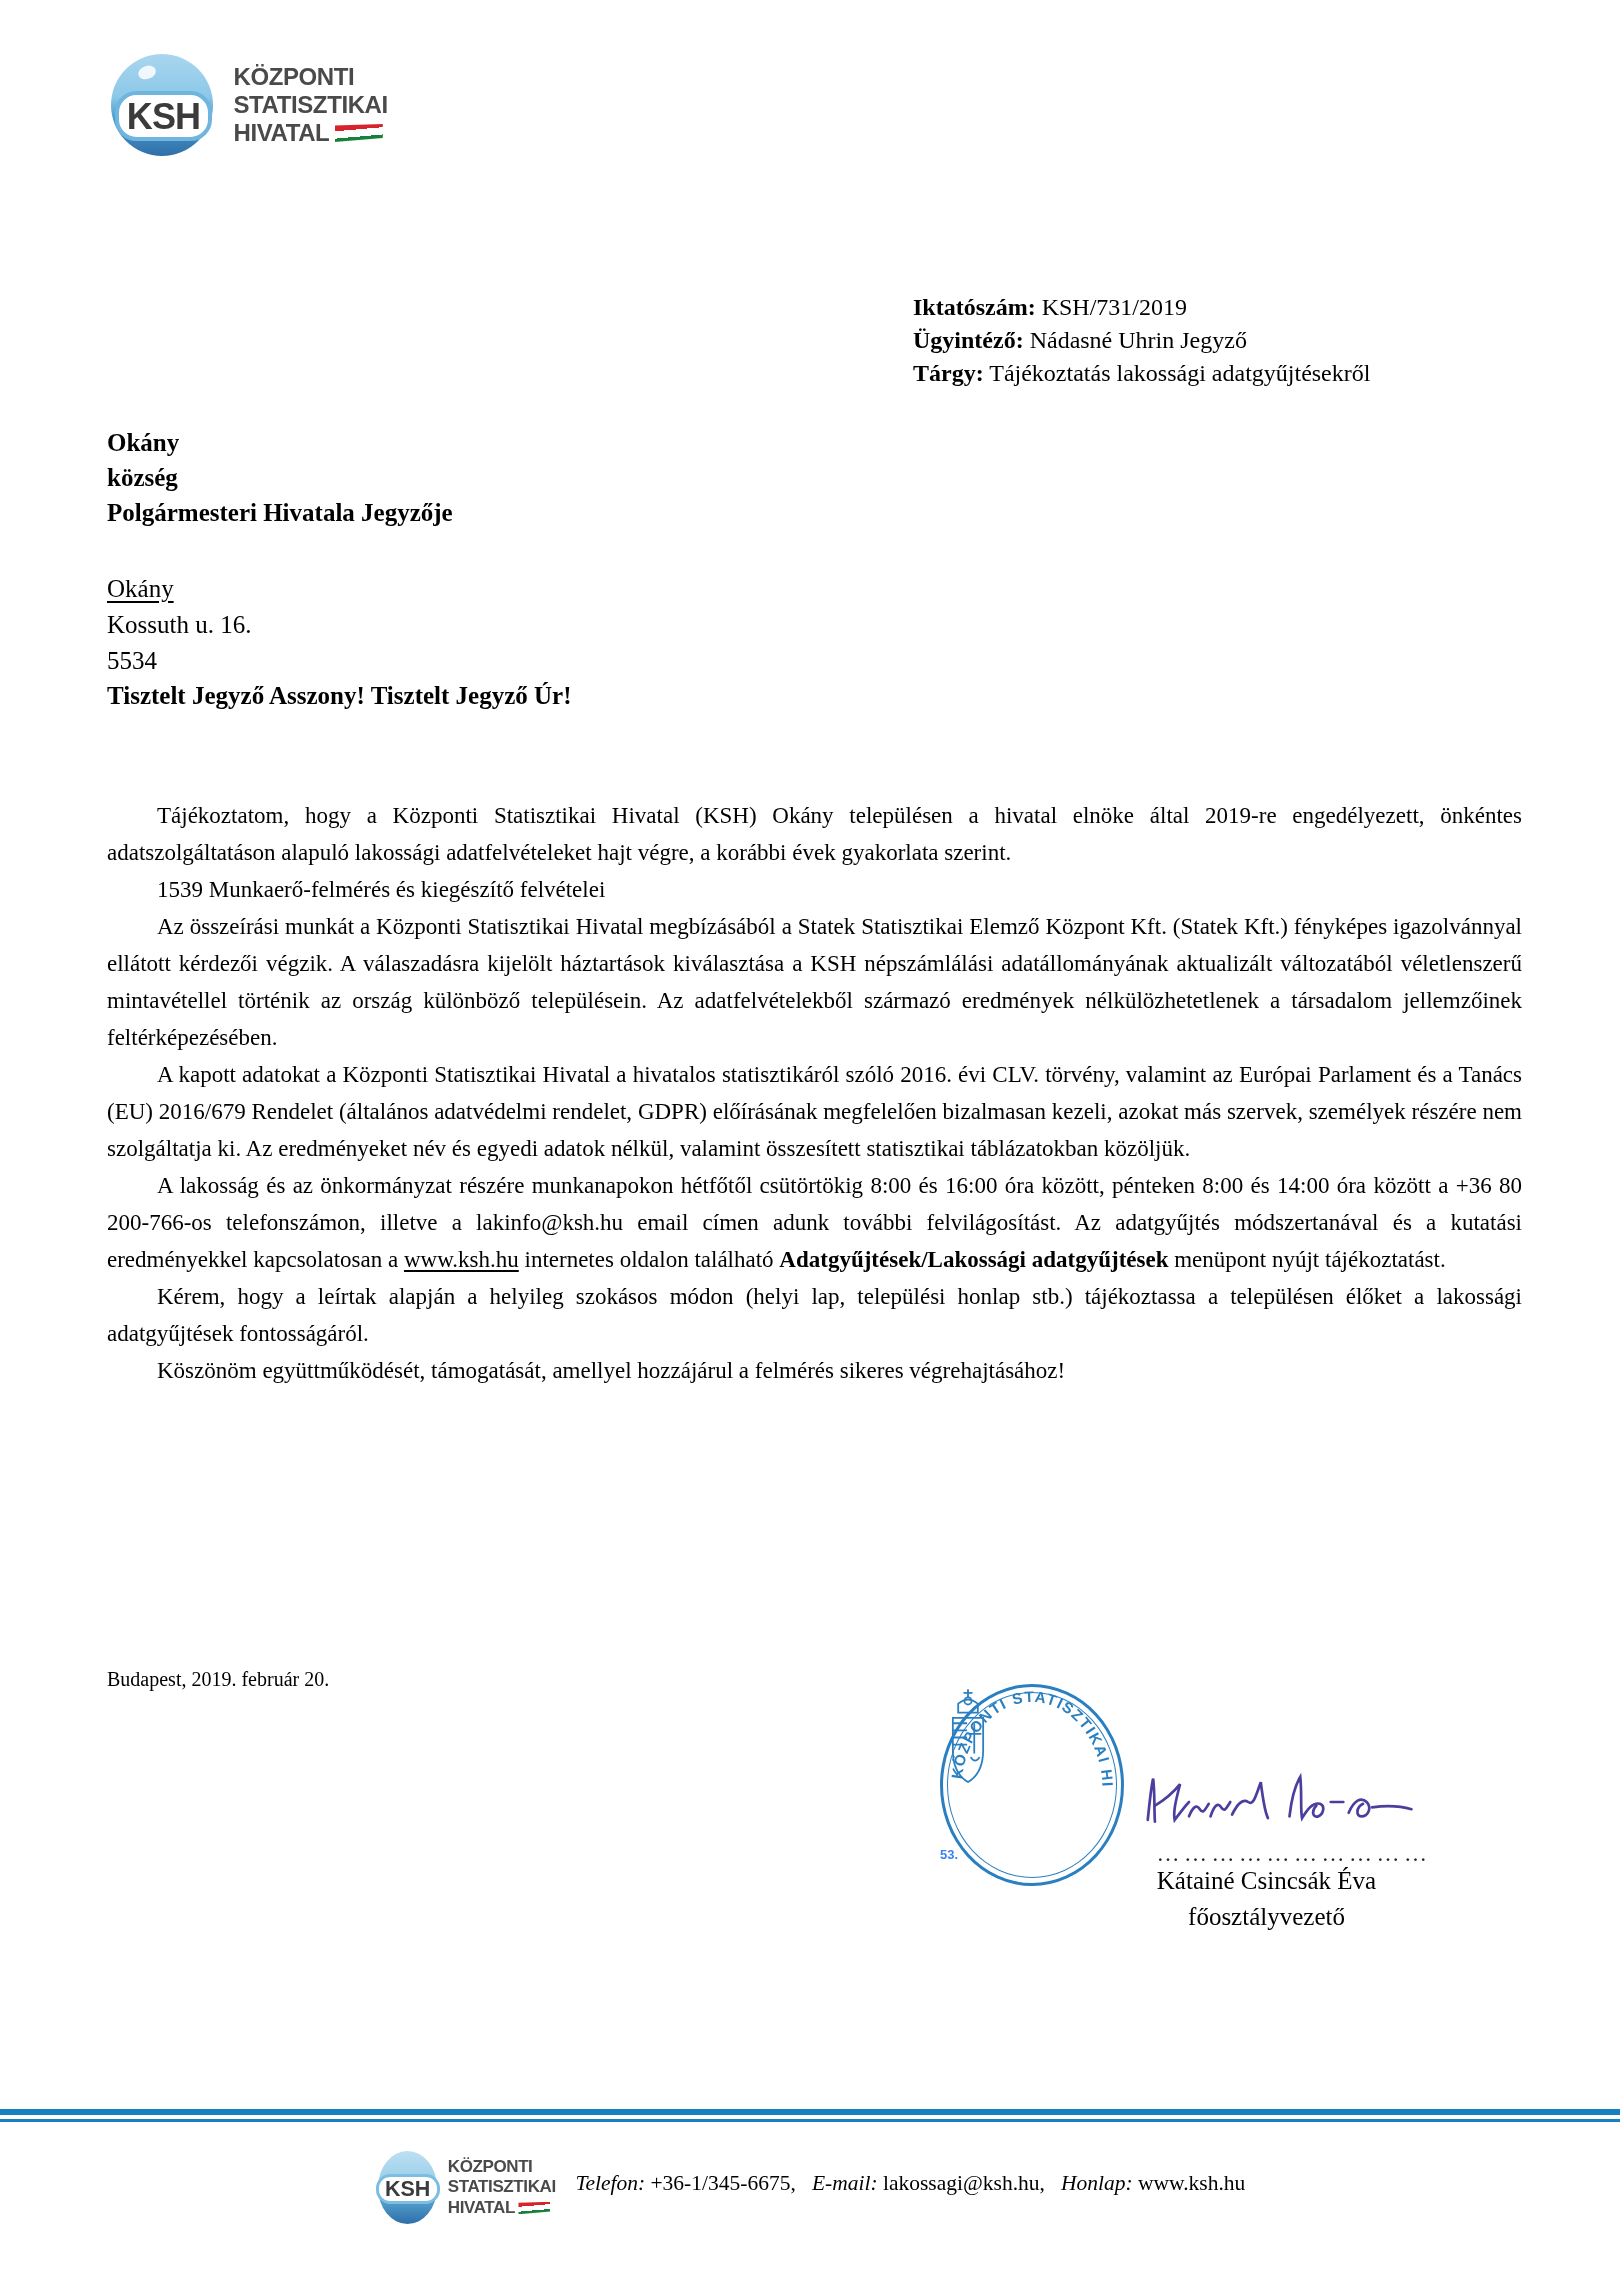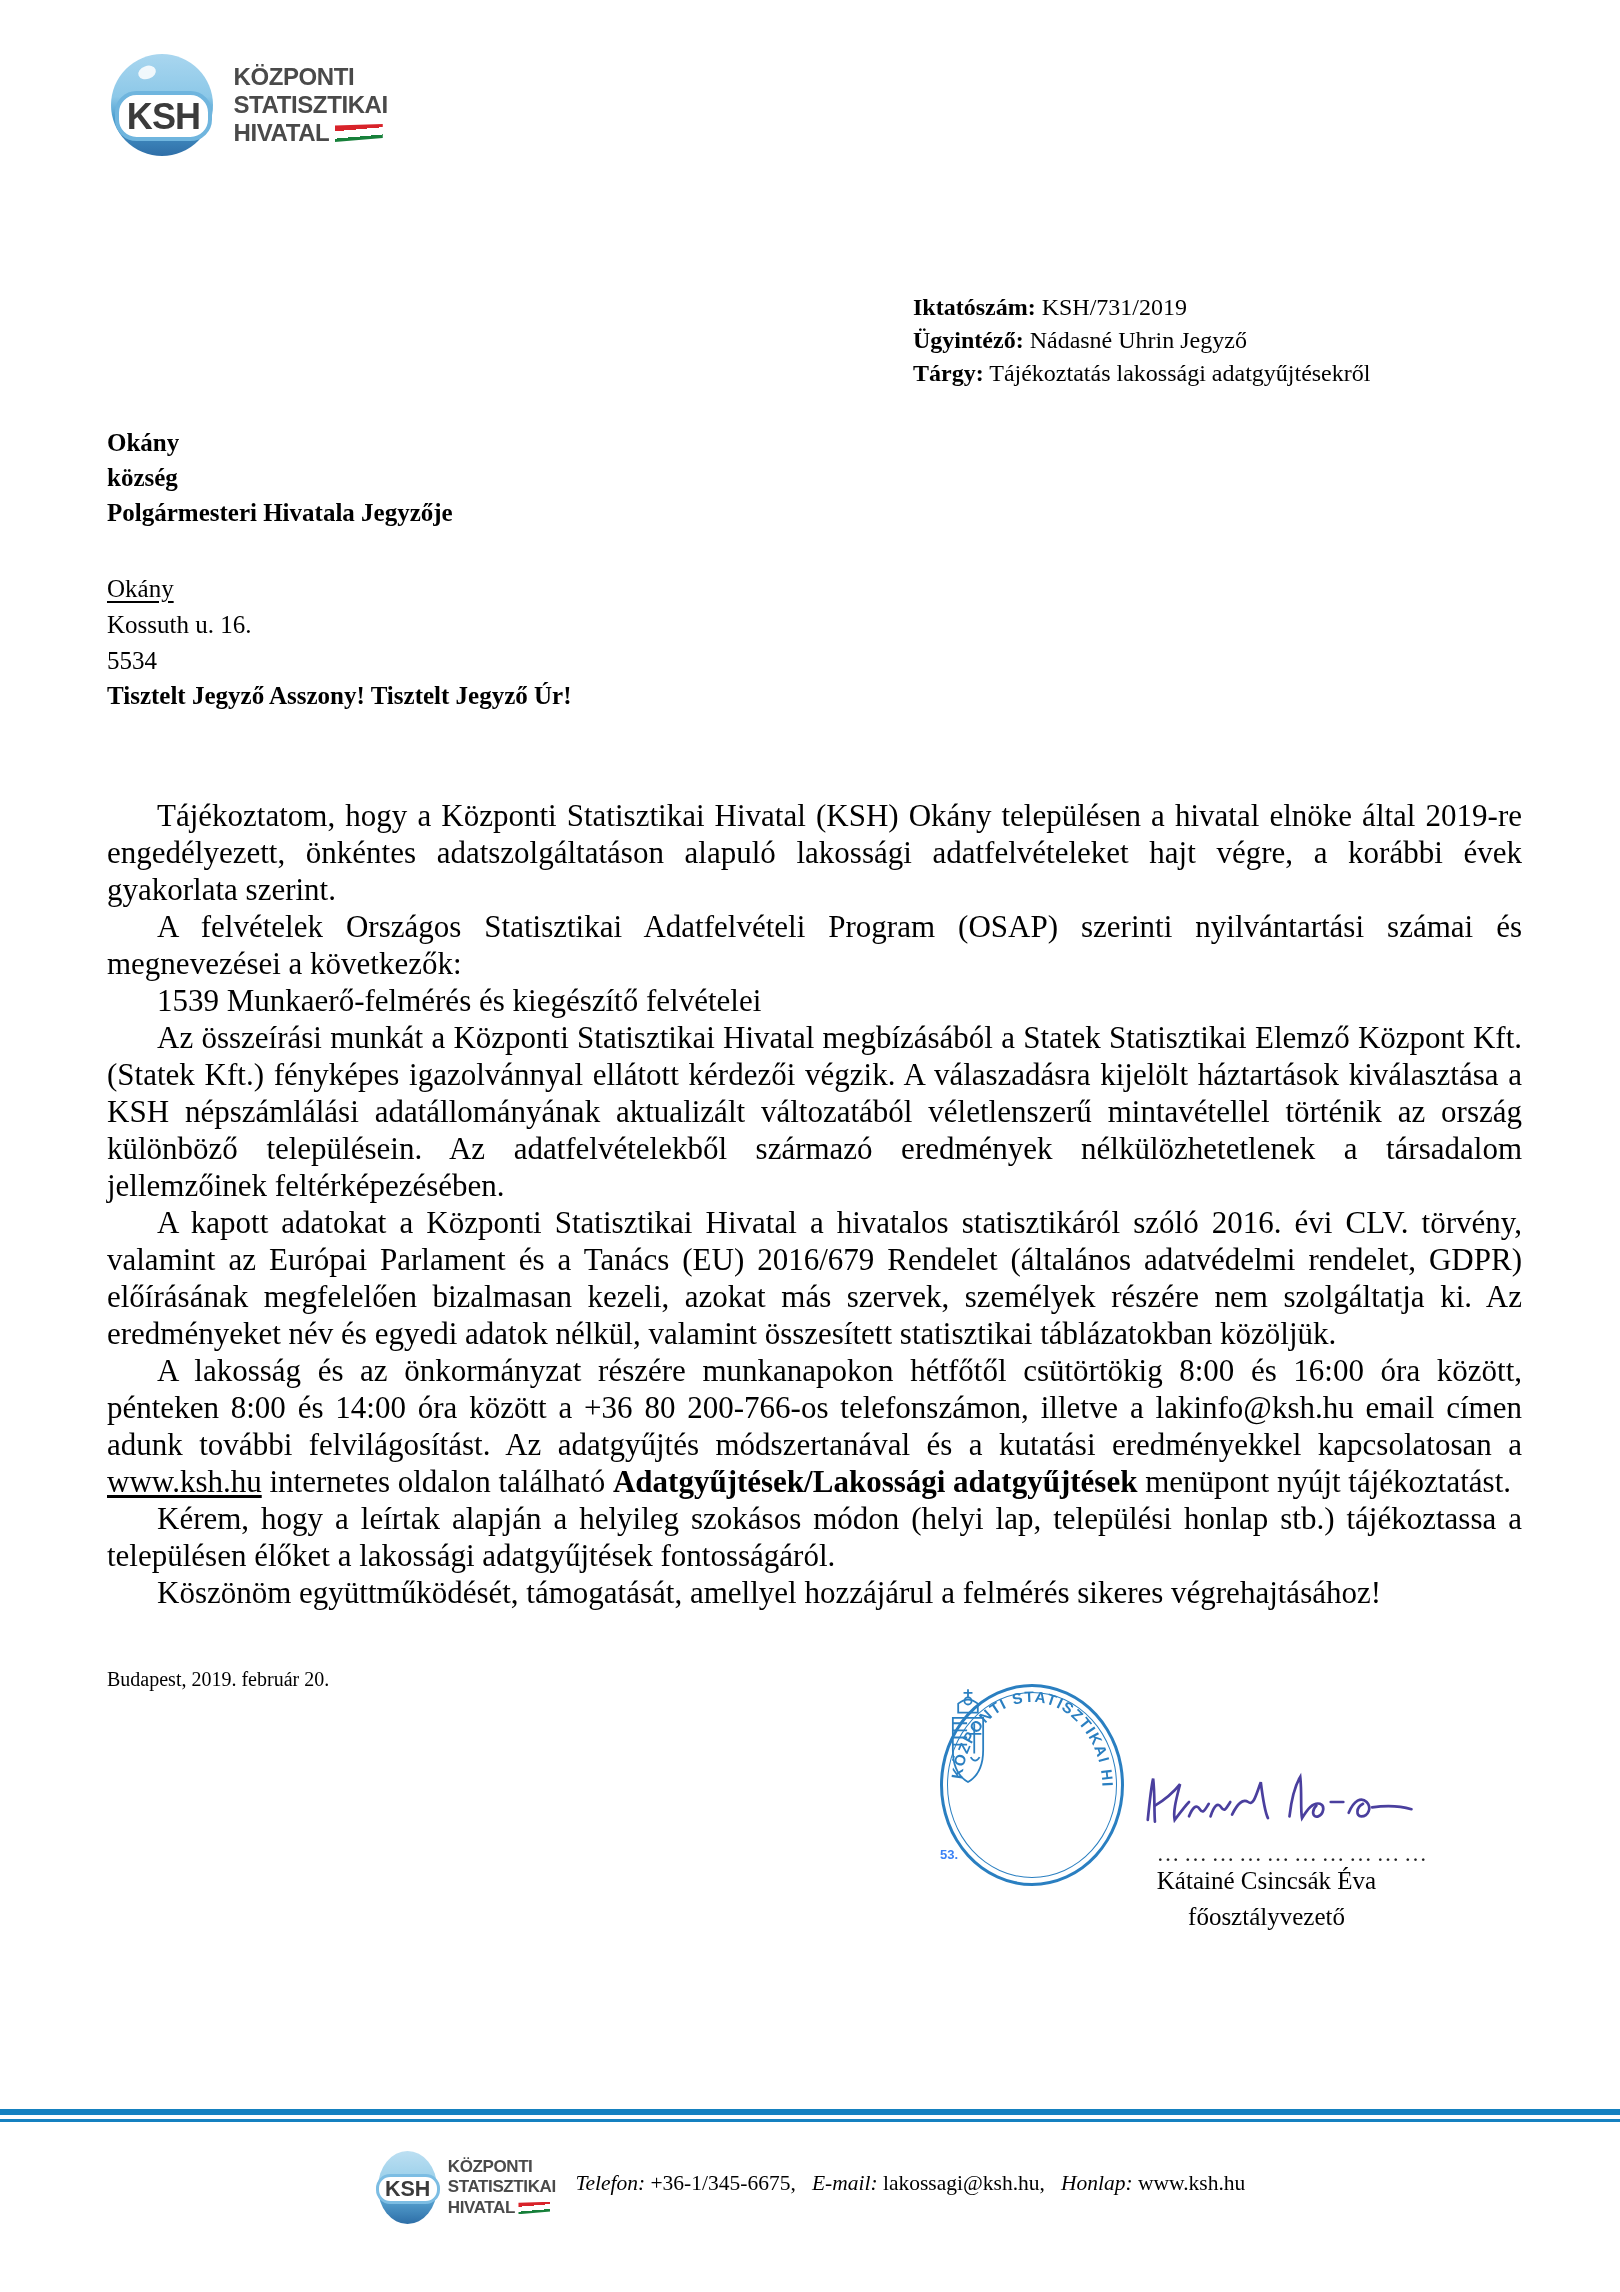--- a/index.html
+++ b/index.html
@@ -147,21 +147,21 @@
     font-weight: bold;
     text-align: center;
   }
 
   
   .body {
     position: absolute;
     left: 107px;
     top: 797px;
     width: 1415px;
-    font-size: 31px;
+    font-size: 23px;
     line-height: 37px;
     text-align: justify;
   }
   .body p {
     margin: 0;
     text-indent: 50px;
   }
   .body p.listline { text-indent: 50px; text-align: left; }
   .body b { font-weight: bold; }
   .body .link {
@@ -387,21 +387,20 @@
   <div class="sender-addr">
     <div class="u">Okány</div>
     <div>Kossuth u. 16.</div>
     <div>5534</div>
   </div>
 
   <div class="salutation">Tisztelt Jegyző Asszony! Tisztelt Jegyző Úr!</div>
 
   <div class="body">
     <p>Tájékoztatom, hogy a Központi Statisztikai Hivatal (KSH) Okány településen a hivatal elnöke által 2019-re engedélyezett, önkéntes adatszolgáltatáson alapuló lakossági adatfelvételeket hajt végre, a korábbi évek gyakorlata szerint.</p>
-    <p>A felvételek Országos Statisztikai Adatfelvételi Program (OSAP) szerinti nyilvántartási számai és megnevezései a következők:</p>
     <p class="listline">1539 Munkaerő-felmérés és kiegészítő felvételei</p>
     <p>Az összeírási munkát a Központi Statisztikai Hivatal megbízásából a Statek Statisztikai Elemző Központ Kft. (Statek Kft.) fényképes igazolvánnyal ellátott kérdezői végzik. A válaszadásra kijelölt háztartások kiválasztása a KSH népszámlálási adatállományának aktualizált változatából véletlenszerű mintavétellel történik az ország különböző településein. Az adatfelvételekből származó eredmények nélkülözhetetlenek a társadalom jellemzőinek feltérképezésében.</p>
     <p>A kapott adatokat a Központi Statisztikai Hivatal a hivatalos statisztikáról szóló 2016. évi CLV. törvény, valamint az Európai Parlament és a Tanács (EU) 2016/679 Rendelet (általános adatvédelmi rendelet, GDPR) előírásának megfelelően bizalmasan kezeli, azokat más szervek, személyek részére nem szolgáltatja ki. Az eredményeket név és egyedi adatok nélkül, valamint összesített statisztikai táblázatokban közöljük.</p>
     <p><span>A lakosság és az önkormányzat részére munkanapokon hétfőtől csütörtökig 8:00 és 16:00 óra között, pénteken 8:00 és 14:00 óra között a +36 80 200-766-os telefonszámon, illetve a lakinfo@ksh.hu email címen adunk további felvilágosítást. Az adatgyűjtés módszertanával és a kutatási eredményekkel kapcsolatosan a </span><span class="link">www.ksh.hu</span><span> internetes oldalon található </span><b>Adatgyűjtések/Lakossági adatgyűjtések</b><span> menüpont nyújt tájékoztatást.</span></p>
     <p>Kérem, hogy a leírtak alapján a helyileg szokásos módon (helyi lap, települési honlap stb.) tájékoztassa a településen élőket a lakossági adatgyűjtések fontosságáról.</p>
     <p>Köszönöm együttműködését, támogatását, amellyel hozzájárul a felmérés sikeres végrehajtásához!</p>
   </div>
 
   <div class="dateline">Budapest, 2019. február 20.</div>
 

